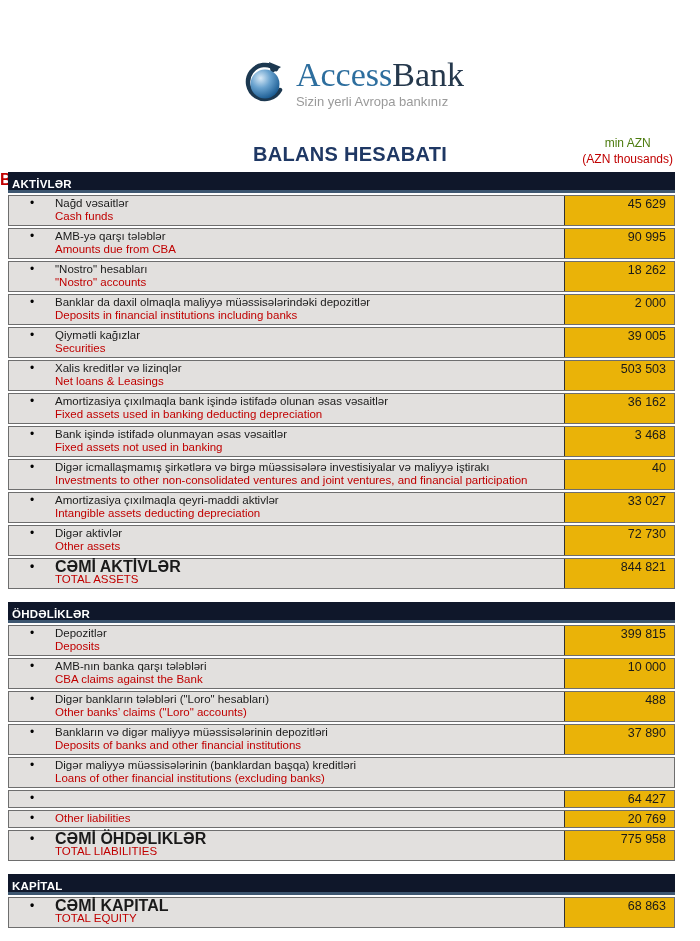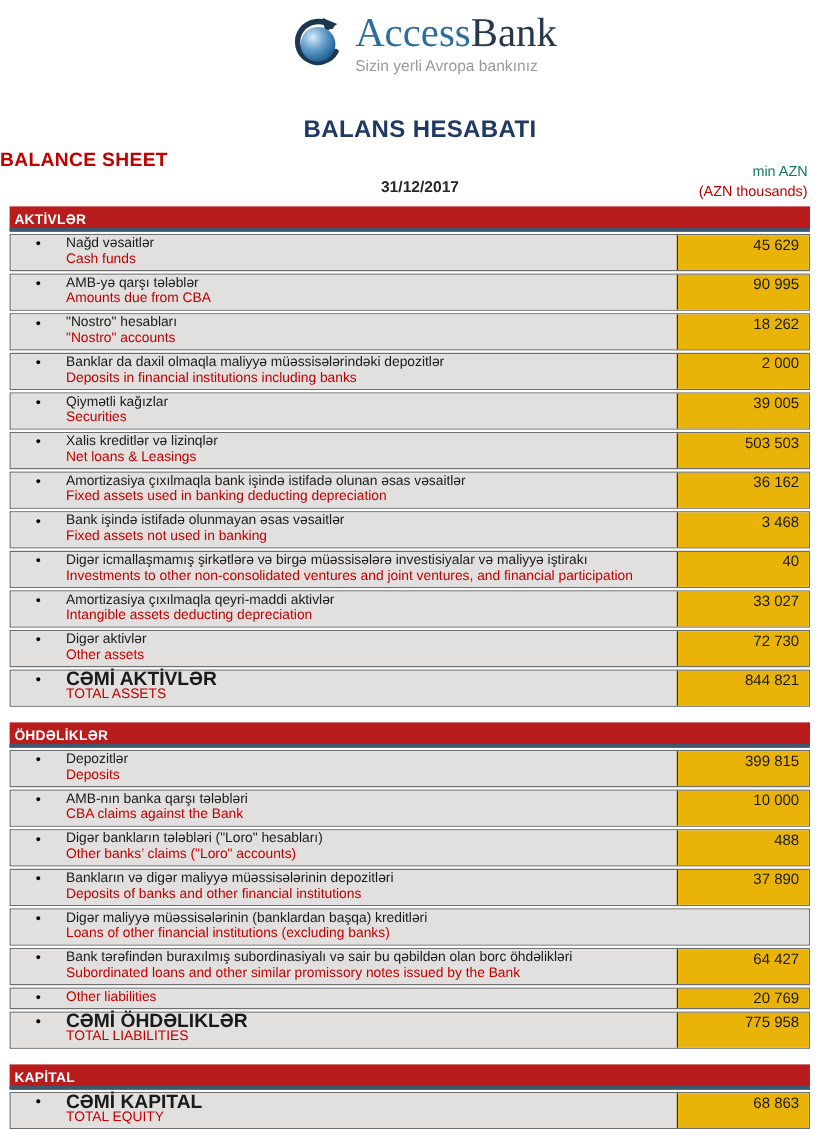--- a/index.html
+++ b/index.html
@@ -7,21 +7,21 @@
     position:relative;
     width:700px;height:941px;
     background:#ffffff;
     font-family:"Liberation Sans",sans-serif;
     overflow:hidden;
     box-sizing:border-box;
   }
   
   .logo{
     display:flex;align-items:flex-start;justify-content:center;
-    padding-top:11px;gap:6px;
+    padding-top:11px;gap:6px;margin-top:47px;
   }
   .logo-icon{display:block;margin-top:2px;}
   .brand{
     font-family:"Liberation Serif",serif;
     font-size:34px;line-height:34px;letter-spacing:0px;
   }
   .brand-access{color:#2d6e9e;}
   .brand-bank{color:#25384c;}
   .tagline{
     font-size:13px;color:#9a9a9a;margin-top:2px;
@@ -34,30 +34,30 @@
     margin-top:5px;
     font-size:16px;font-weight:bold;color:#c00000;letter-spacing:.3px;
   }
   .date{
     text-align:center;margin-top:5px;
     font-size:13px;font-weight:bold;color:#262626;
   }
   .units{
     position:absolute;top:135px;right:27px;text-align:right;line-height:16px;
   }
-  .unit-az{font-size:12px;color:#0f766e;}
+  .unit-az{font-size:12px;color:#4d7c0f;text-align:center;}
   .unit-en{font-size:12px;color:#c00000;}
 
   
   .table{
     position:absolute;left:8px;top:172px;width:667px;
   }
   .section{margin-bottom:13px;}
   .section-bar{
-    background:#b91c1c;
+    background:#0f172a;
     border-bottom:3px solid #3e5771;
     height:16px;
     padding:2px 0 0 4px;
     box-sizing:content-box;
   }
   .section-title{
     color:#ffffff;font-size:11.5px;font-weight:bold;letter-spacing:.2px;
   }
   .row{
     display:flex;
@@ -325,24 +325,20 @@
       <div class="labels">
         <div class="label-az">Digər maliyyə müəssisələrinin (banklardan başqa) kreditləri</div>
         <div class="label-en">Loans of other financial institutions (excluding banks)</div>
       </div>
     </div>
   </div>
 
   <div class="row">
     <div class="label-cell">
       <span class="bullet">•</span>
-      <div class="labels">
-        <div class="label-az">Bank tərəfindən buraxılmış subordinasiyalı və sair bu qəbildən olan borc öhdəlikləri</div>
-        <div class="label-en">Subordinated loans and other similar promissory notes issued by the Bank</div>
-      </div>
     </div>
     <div class="value-cell">64 427</div>
   </div>
 
   <div class="row">
     <div class="label-cell">
       <span class="bullet">•</span>
       <div class="labels">
         <div class="label-en">Other liabilities</div>
       </div>

